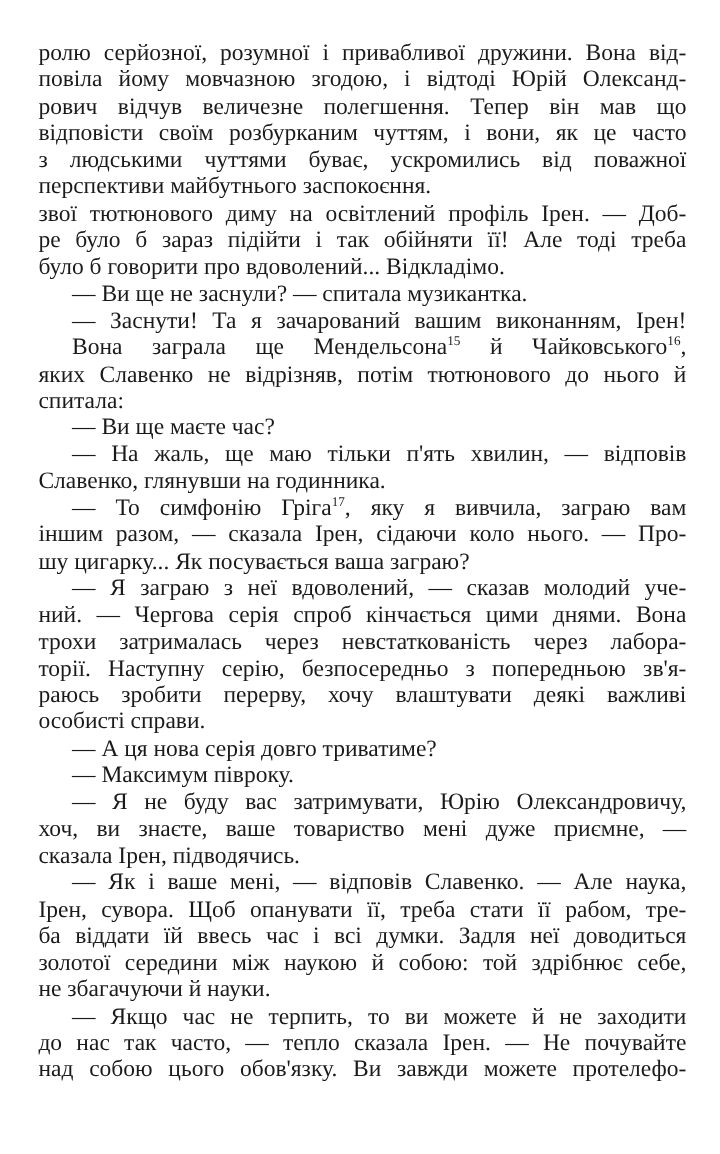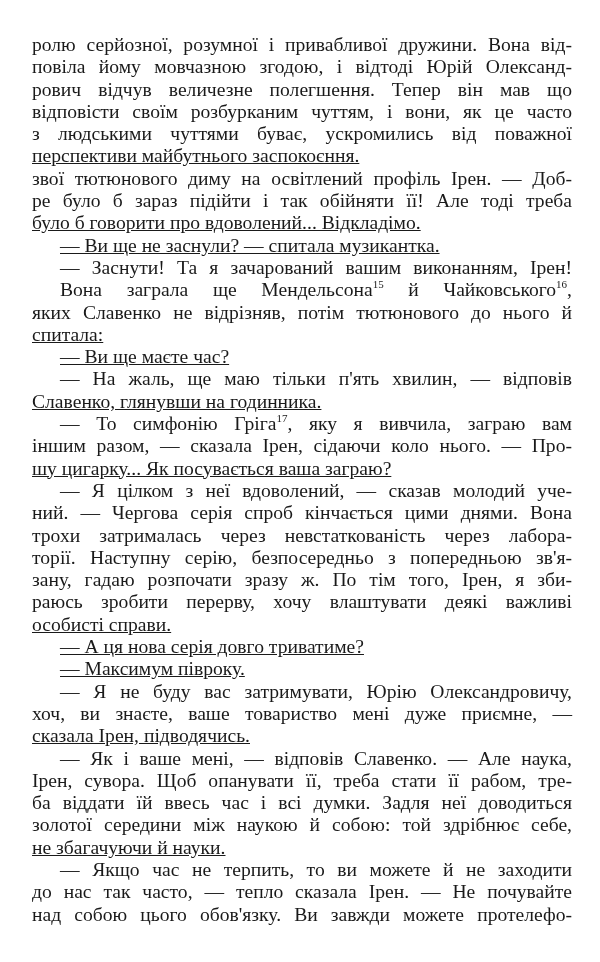--- a/index.html
+++ b/index.html
@@ -16,21 +16,21 @@
     font-stretch: condensed;
   }
   .line {
     display: block;
     white-space: nowrap;
     text-align: justify;
     text-align-last: justify;
     height: 22.3px;
     overflow: visible;
   }
-  .line.last { text-align-last: left; text-decoration: underline; }
+  .line.last { text-align-last: left; }
   .line.indent { padding-left: 28px; }
   .line sup { font-size: 11px; line-height: 0; vertical-align: super; }
   .page-number {
     position: absolute;
     left: 0; width: 600px;
     top: 964px;
     text-align: center;
     font-family: "Liberation Sans", sans-serif;
     font-weight: bold;
     font-size: 15px;
@@ -54,25 +54,24 @@
   <span class="line indent">— Заснути! Та я зачарований вашим виконанням, Ірен!</span>
   <span class="line indent"><span>Вона заграла ще Мендельсона</span><sup>15</sup><span> й Чайковського</span><sup>16</sup><span>,</span></span>
   <span class="line">яких Славенко не відрізняв, потім тютюнового до нього й</span>
   <span class="line last">спитала:</span>
   <span class="line indent last">— Ви ще маєте час?</span>
   <span class="line indent">— На жаль, ще маю тільки п'ять хвилин, — відповів</span>
   <span class="line last">Славенко, глянувши на годинника.</span>
   <span class="line indent"><span>— То симфонію Гріга</span><sup>17</sup><span>, яку я вивчила, заграю вам</span></span>
   <span class="line">іншим разом, — сказала Ірен, сідаючи коло нього. — Про-</span>
   <span class="line last">шу цигарку... Як посувається ваша заграю?</span>
-  <span class="line indent">— Я цілком з неї вдоволений, — сказав молодий уче-</span>
+  <span class="line indent">— Я заграю з неї вдоволений, — сказав молодий уче-</span>
   <span class="line">ний. — Чергова серія спроб кінчається цими днями. Вона</span>
   <span class="line">трохи затрималась через невстаткованість через лабора-</span>
   <span class="line">торії. Наступну серію, безпосередньо з попередньою зв'я-</span>
-  <span class="line">зану, гадаю розпочати зразу ж. По тім того, Ірен, я зби-</span>
   <span class="line">раюсь зробити перерву, хочу влаштувати деякі важливі</span>
   <span class="line last">особисті справи.</span>
   <span class="line indent last">— А ця нова серія довго триватиме?</span>
   <span class="line indent last">— Максимум півроку.</span>
   <span class="line indent">— Я не буду вас затримувати, Юрію Олександровичу,</span>
   <span class="line">хоч, ви знаєте, ваше товариство мені дуже приємне, —</span>
   <span class="line last">сказала Ірен, підводячись.</span>
   <span class="line indent">— Як і ваше мені, — відповів Славенко. — Але наука,</span>
   <span class="line">Ірен, сувора. Щоб опанувати її, треба стати її рабом, тре-</span>
   <span class="line">ба віддати їй ввесь час і всі думки. Задля неї доводиться</span>

